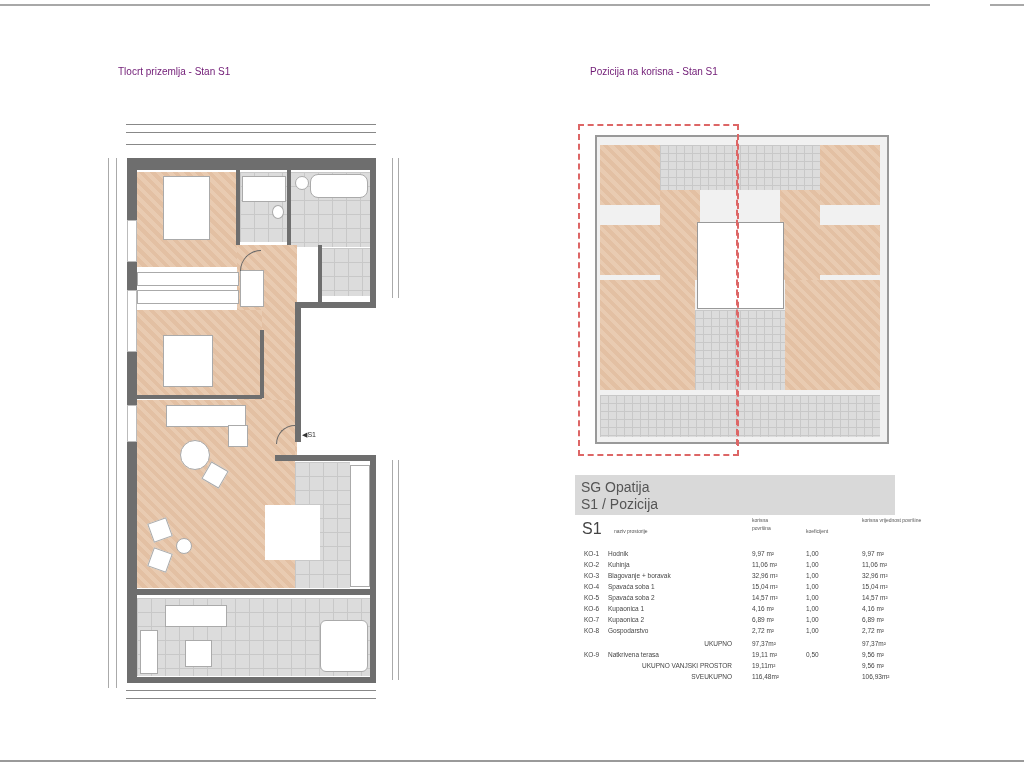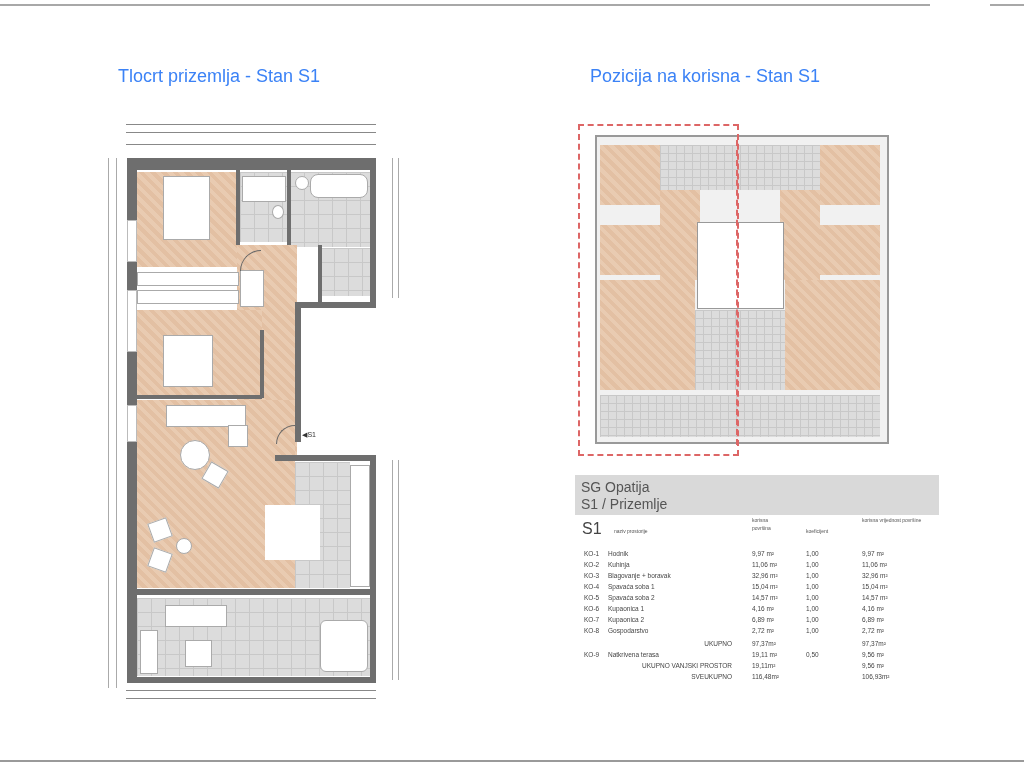--- a/index.html
+++ b/index.html
@@ -1,36 +1,36 @@
 <!DOCTYPE html>
 <html><head>
 <meta charset="utf-8">
 <style>
   html,body{margin:0;padding:0;background:#fff;}
   body{width:1024px;height:768px;position:relative;overflow:hidden;font-family:"Liberation Sans",sans-serif;color:#333;}
   .topline{position:absolute;left:0;top:4px;width:930px;height:2px;background:#a8a8a8;}
   .topline2{position:absolute;left:990px;top:4px;width:34px;height:2px;background:#a8a8a8;}
   .botline{position:absolute;left:0;top:760px;width:1024px;height:2px;background:#9a9a9a;}
-  .title{position:absolute;font-size:18px;color:#3b82f6;}
+  .title{position:absolute;font-size:10px;color:#701a75;}
   .dimline{position:absolute;height:1px;background:#888;}
   .vdim{position:absolute;width:1px;background:#aaa;}
   
   .wall{position:absolute;background:#6e6e6e;}
   .floor{position:absolute;background:repeating-linear-gradient(45deg,#e9cbb1 0 4px,#e3c0a3 4px 8px);}
   .tile{position:absolute;background-color:#dcdcdc;background-image:linear-gradient(#c8c8c8 1px,transparent 1px),linear-gradient(90deg,#c8c8c8 1px,transparent 1px);background-size:14px 14px;}
   .white{position:absolute;background:#fff;border:1px solid #999;}
   .furn{position:absolute;background:#fff;border:1px solid #aaa;}
   .round{border-radius:50%;}
   .door{position:absolute;border:1px solid #666;border-radius:0 100% 0 0;border-left:none;border-bottom:none;}
   
   .pp{position:absolute;left:595px;top:135px;width:290px;height:305px;border:2px solid #999;background:#f1f1f1;}
   .redbox{position:absolute;left:578px;top:124px;width:157px;height:328px;border:2px dashed #d66;border-left-width:2px;}
   .redline{position:absolute;left:736px;top:140px;width:0;height:305px;border-left:2px dashed #d66;}
   
-  .hdr{position:absolute;left:575px;top:475px;width:364px;height:40px;background:#d9d9d9;}
+  .hdr{position:absolute;left:575px;top:475px;width:320px;height:40px;background:#d9d9d9;}
   .hdr .l1,.hdr .l2{position:absolute;left:6px;font-size:14px;color:#555;}
   .hdr .l1{top:4px;} .hdr .l2{top:21px;}
   .s1{position:absolute;left:582px;top:520px;font-size:16px;color:#444;}
   .colh{position:absolute;font-size:5px;color:#555;line-height:8px;}
   .row{position:absolute;left:582px;width:340px;height:11px;font-size:6.5px;color:#444;}
   .row span{position:absolute;top:0;white-space:nowrap;}
   .c-code{left:2px;} .c-name{left:26px;} .c-area{left:170px;} .c-coef{left:224px;} .c-val{left:280px;}
   .c-sum{right:190px;text-align:right;}
 </style>
 </head>
@@ -133,21 +133,21 @@
   <div class="tile" style="left:740px;top:145px;width:80px;height:45px;background-size:8px 8px;"></div>
   <div class="tile" style="left:740px;top:310px;width:45px;height:80px;background-size:8px 8px;"></div>
   <div class="white" style="left:697px;top:222px;width:85px;height:85px;"></div>
   <div class="tile" style="left:600px;top:395px;width:280px;height:42px;background-size:8px 8px;"></div>
   <div class="redbox"></div>
   <div class="redline"></div>
 </div>
 
 <div class="hdr">
   <div class="l1">SG Opatija</div>
-  <div class="l2">S1 / Prizemlje</div>
+  <div class="l2">S1 / Pozicija</div>
 </div>
 <div class="s1">S1</div>
 <div class="colh" style="left:614px;top:527px;">naziv prostorije</div>
 <div class="colh" style="left:752px;top:516px;width:34px;">korisna površina</div>
 <div class="colh" style="left:806px;top:527px;">koeficijent</div>
 <div class="colh" style="left:862px;top:516px;width:60px;">korisna vrijednost površine</div>
 
 <div>
   <div class="row" style="top:550px;">
       <span class="c-code">KO-1</span>

